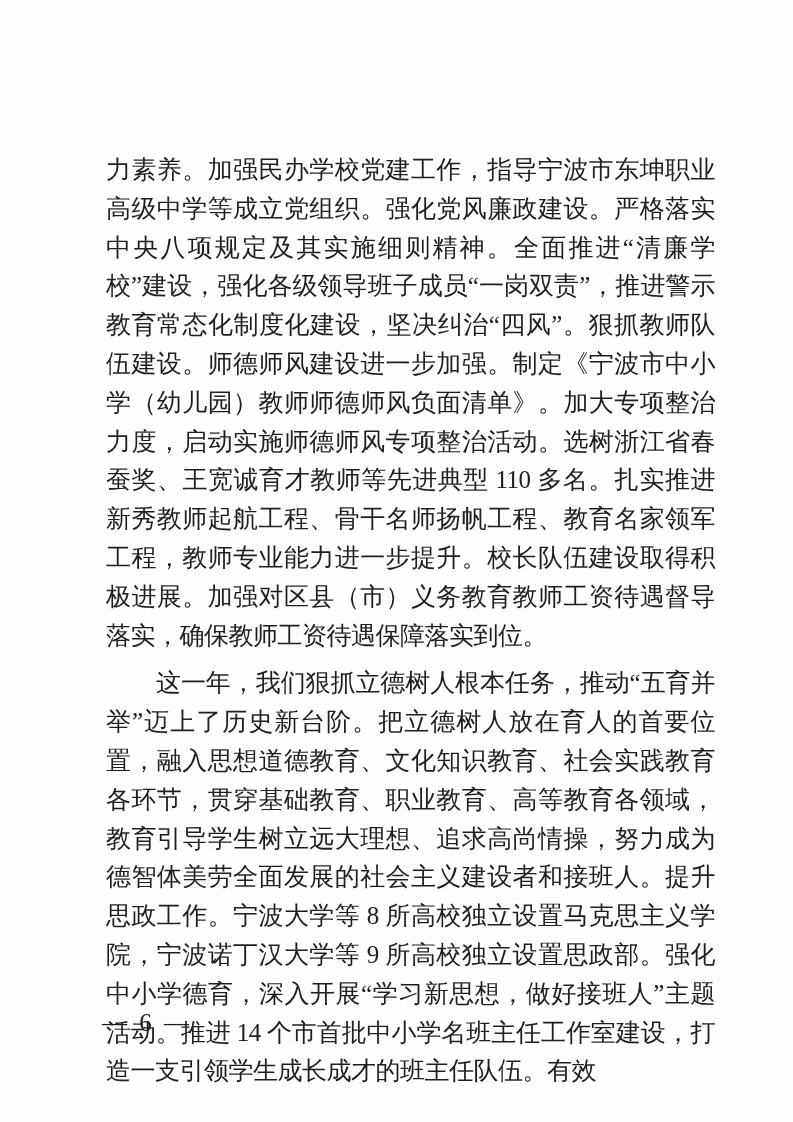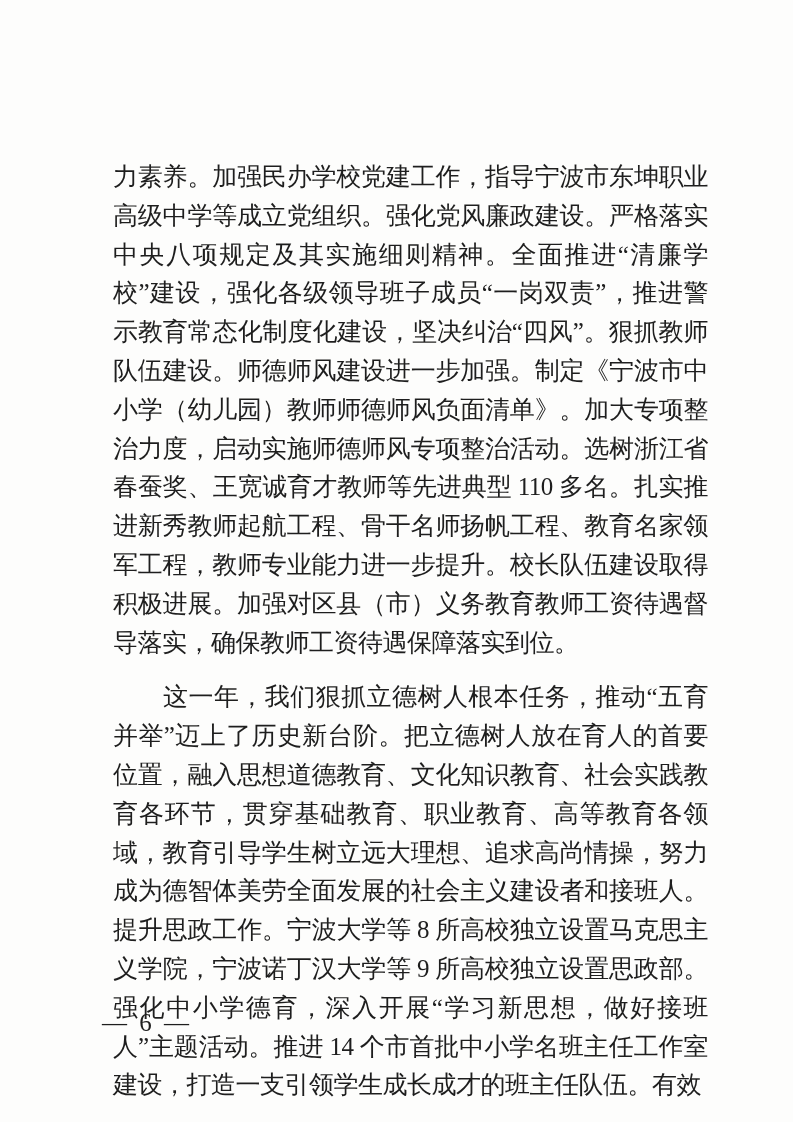--- a/index.html
+++ b/index.html
@@ -17,21 +17,21 @@
     font-family: "Liberation Serif", "DejaVu Serif", serif;
     color: #1e1e1e;
   }
   .content {
     position: absolute;
     left: 97px;
     top: 142px;
     width: 627px;
   }
   .para {
-    margin: 16px;
+    margin: 9px;
     padding: 0;
     font-size: 25px;
     line-height: 38.8px;
     letter-spacing: -0.5px;
     text-align: justify;
     text-justify: inter-character;
     word-break: break-all;
   }
   .para.indent {
     text-indent: 2em;

